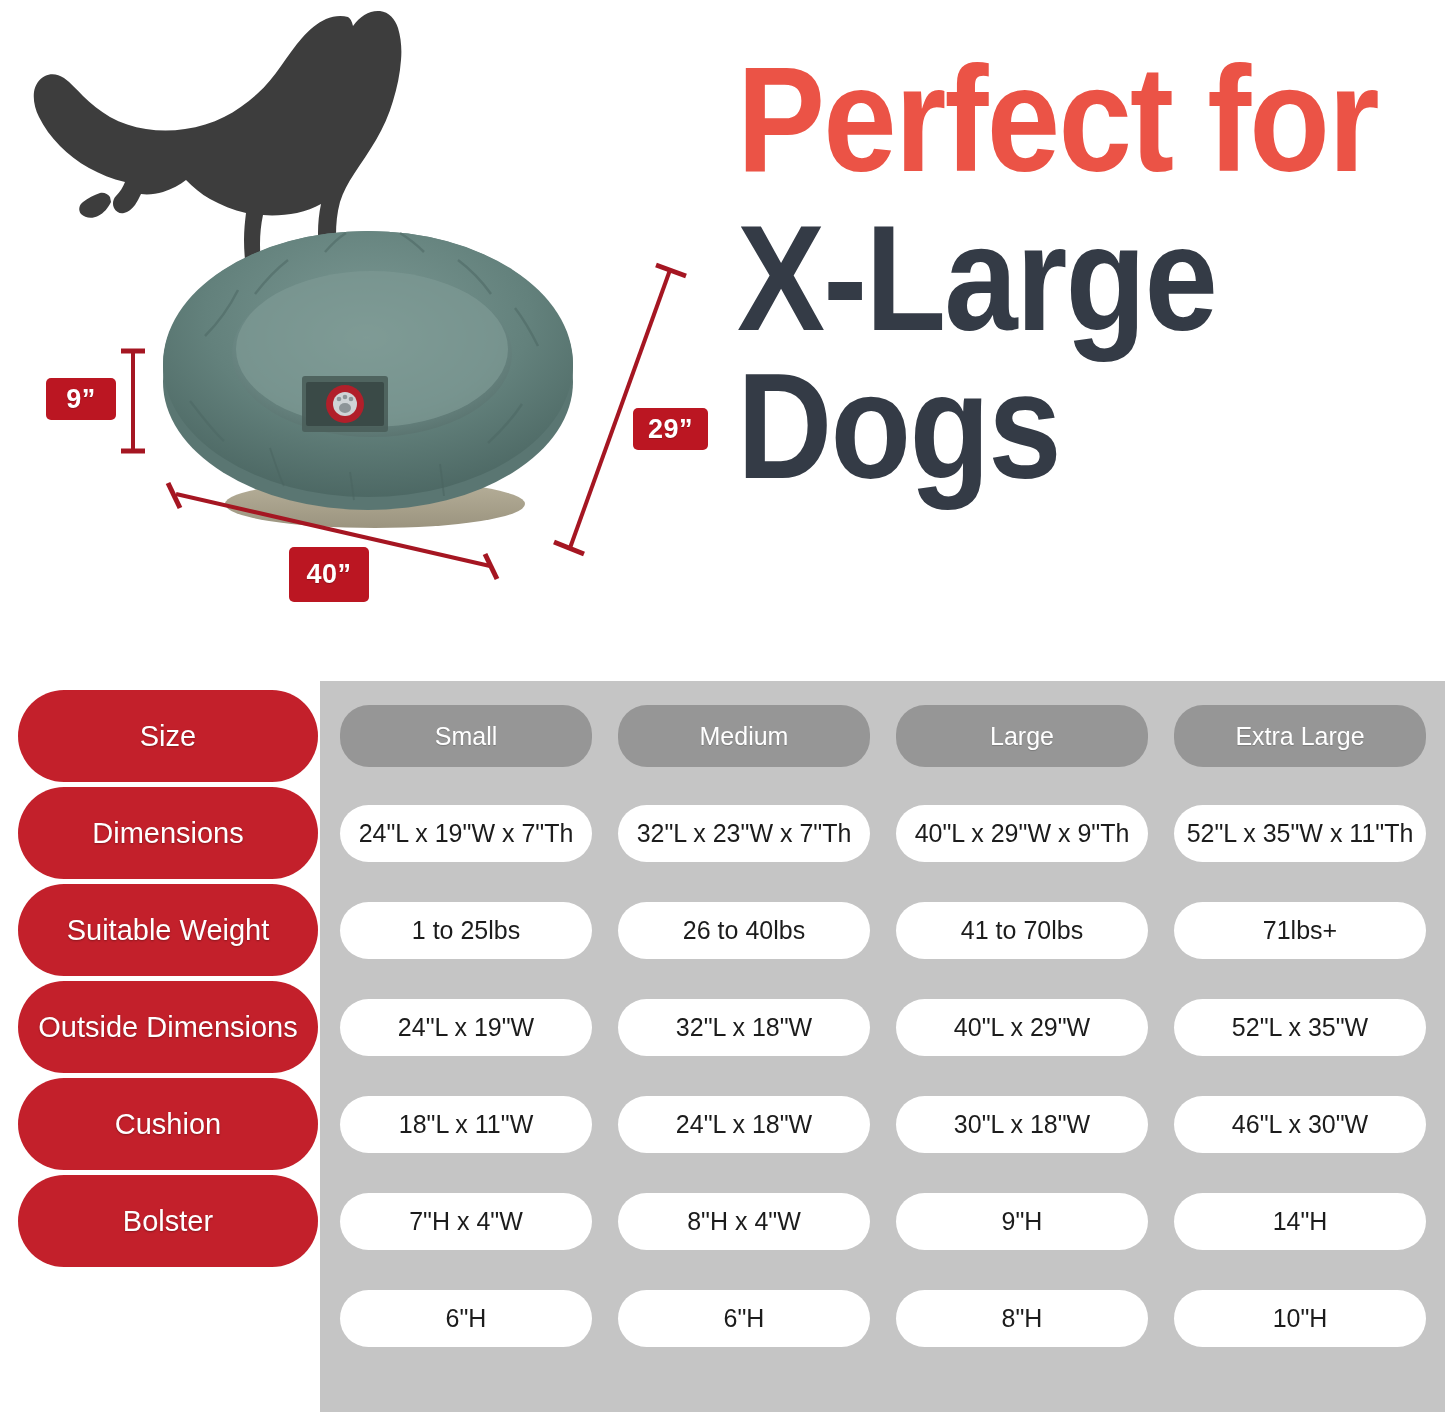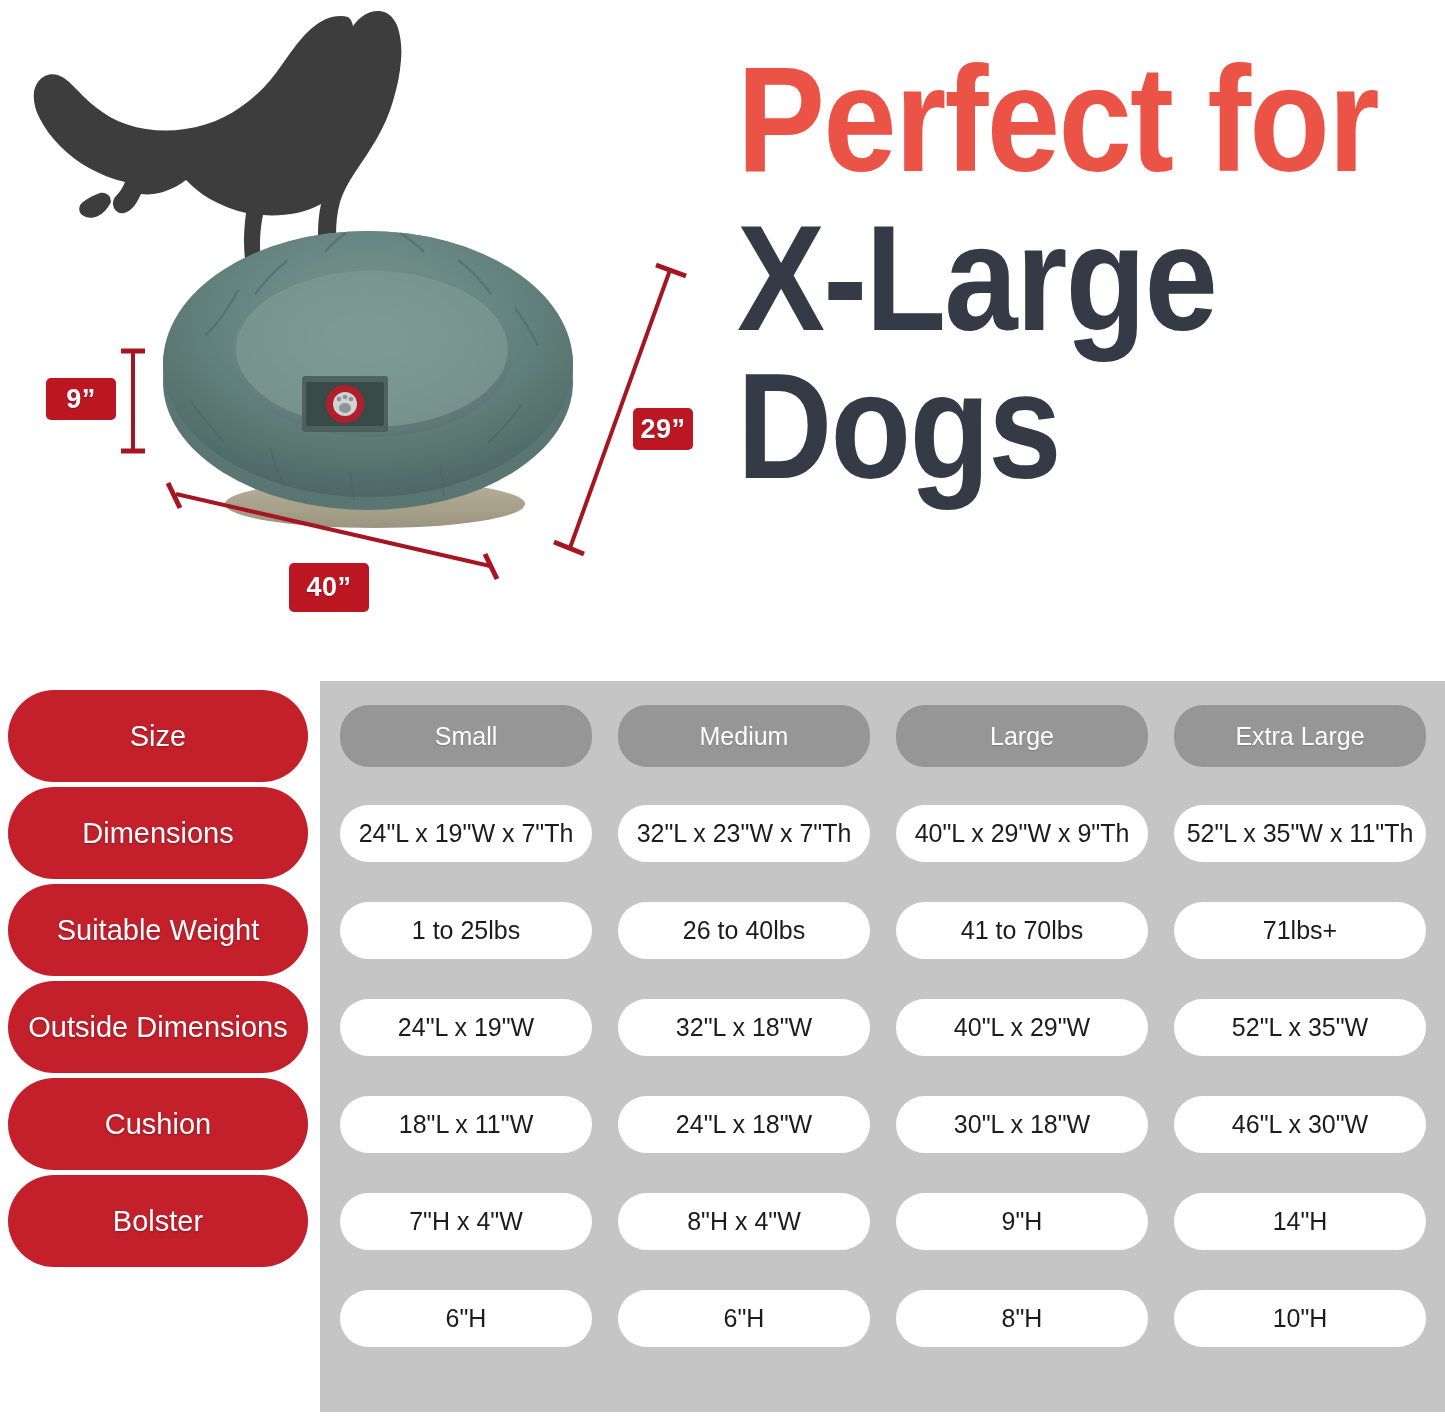--- a/index.html
+++ b/index.html
@@ -52,27 +52,26 @@
     letter-spacing: .5px;
     text-shadow: 0 1px 1px rgba(0,0,0,.25);
   }
   #dim-label-9 {
     left: 46px; top: 378px;
     width: 70px; height: 42px;
     font-size: 27px;
   }
   #dim-label-40 {
     left: 289px; top: 547px;
-    width: 80px; height: 49px;
+    width: 80px; height: 55px;
     font-size: 27px;
-    margin-top: 16px;
   }
   #dim-label-29 {
     left: 633px; top: 408px;
-    width: 60px; height: 42px;
+    width: 75px; height: 42px;
     font-size: 27px;
   }
   .dim-line { position: absolute; }
 
   
   #headline {
     position: absolute;
     left: 737px; top: 48px;
     width: 700px;
   }
@@ -97,21 +96,21 @@
     width: 1445px; height: 741px;
   }
   #table-panel {
     position: absolute;
     left: 320px; top: 5px;
     width: 1125px; height: 731px;
     background: #c5c5c5;
   }
   #row-labels {
     position: absolute;
-    left: 8px; top: 14px;
+    left: 18px; top: 14px;
     width: 300px;
     text-align: right;
   }
   .row-label {
     width: 300px;
     height: 92px;
     background: #c3202b;
     border-radius: 46px;
     color: #ffffff;
     display: flex;

